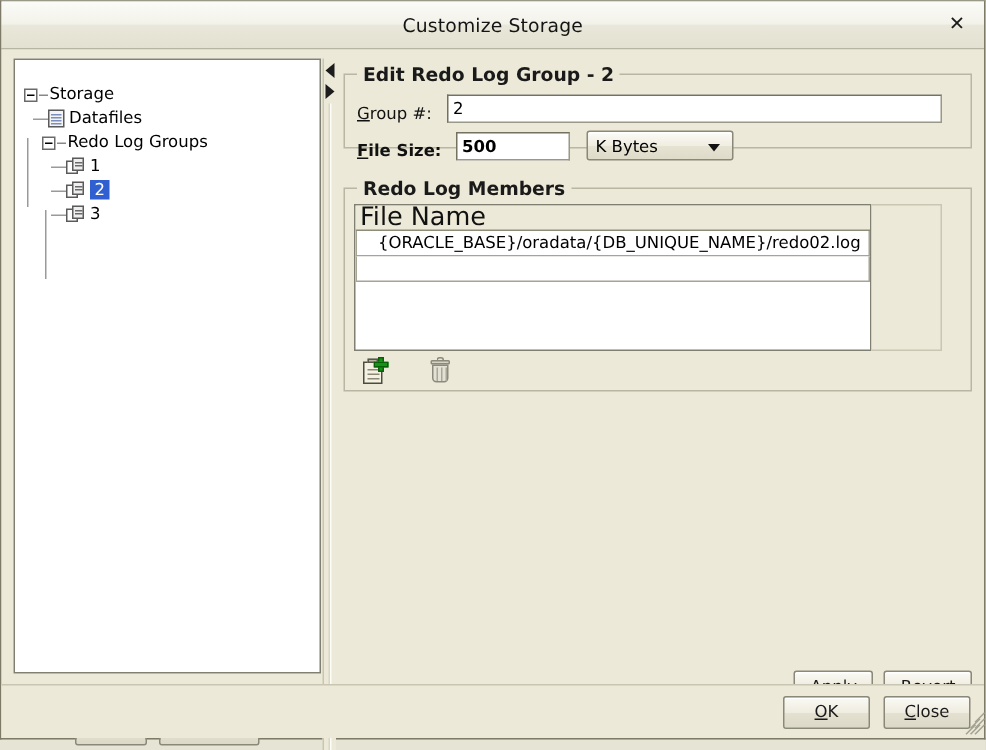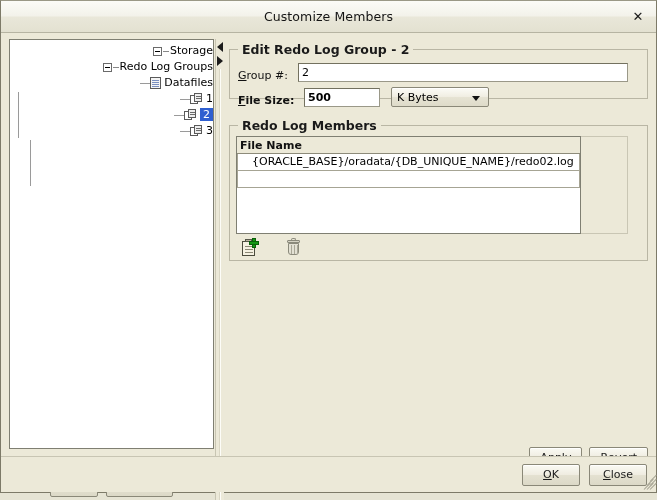--- a/index.html
+++ b/index.html
@@ -65,21 +65,21 @@
   }
 
   
   #tree-panel {
     position: absolute; left: 8px; top: 6px;
     width: 205px; height: 410px;
     background: #ffffff;
     border: 1px solid #7f7f72;
     overflow: hidden;
   }
-  .tree { padding: 3px 0 0 4px; text-align: right; }
+  .tree { padding: 15px 0 0 4px; }
   .tnode { position: relative; height: 16px; line-height: 16px; white-space: nowrap; }
   .tlabel { font-size: 11px; color: #000; vertical-align: middle; }
   .tlabel.sel {
     background: #2f5fd0; color: #fff; padding: 0 3px;
   }
   .expander {
     display: inline-block; width: 9px; height: 9px;
     border: 1px solid #6a6a6a; background: #fff;
     position: relative; vertical-align: middle; margin-right: 1px;
   }
@@ -240,21 +240,21 @@
     position: absolute; left: 351px; top: 10px;
     width: 47px; height: 98px;
     background: #ece9d8;
     border: 1px solid #c9c6b4;
     border-left: none;
   }
   .th {
     height: 17px; line-height: 17px;
     background: #ece9d8;
     border-bottom: 1px solid #8d8b7a;
-    font-size: 11px; font-weight: bold;
+    font-size: 17px; font-weight: normal;
     padding-left: 3px; color: #111;
   }
   .trow {
     height: 17px; line-height: 16px;
     background: #fff;
     border: 1px solid #a6a494;
     border-top: none;
     font-size: 11px;
     padding-left: 14px;
     color: #000;
@@ -337,42 +337,42 @@
 </head>
 <body>
 
 <div id="desktop"></div>
 
 <div id="behind-strip"></div>
 
 <div id="dialog">
 
   <div id="titlebar">
-    <div id="title-text">Customize Members</div>
+    <div id="title-text">Customize Storage</div>
     <div id="close-btn">✕</div>
   </div>
 
   <div id="dlg-body">
 
     <div id="tree-panel">
       <div class="tree">
 
         <div class="tnode" style="padding-left:2px;">
           <span class="expander"></span><span class="dash"></span><span class="tlabel">Storage</span>
         </div>
 
         <div class="vline" style="left:8px; top:52px; height:46px;"></div>
 
 
+        <div class="tnode" style="padding-left:8px;">
+          <span class="connector"></span><span class="ico ico-doc"></span><span class="tlabel">Datafiles</span>
+        </div>
+
         <div class="tnode" style="padding-left:14px;">
           <span class="expander"></span><span class="dash"></span><span class="tlabel">Redo Log Groups</span>
-        </div>
-
-        <div class="tnode" style="padding-left:8px;">
-          <span class="connector"></span><span class="ico ico-doc"></span><span class="tlabel">Datafiles</span>
         </div>
 
         <div class="vline" style="left:20px; top:100px; height:46px;"></div>
 
         <div class="tnode" style="padding-left:20px;">
           <span class="connector"></span><span class="ico ico-stack"><i class="s1"></i><i class="s2"></i></span><span class="tlabel">1</span>
         </div>
 
         <div class="tnode" style="padding-left:20px;">
           <span class="connector"></span><span class="ico ico-stack"><i class="s1"></i><i class="s2"></i></span><span class="tlabel sel">2</span>

